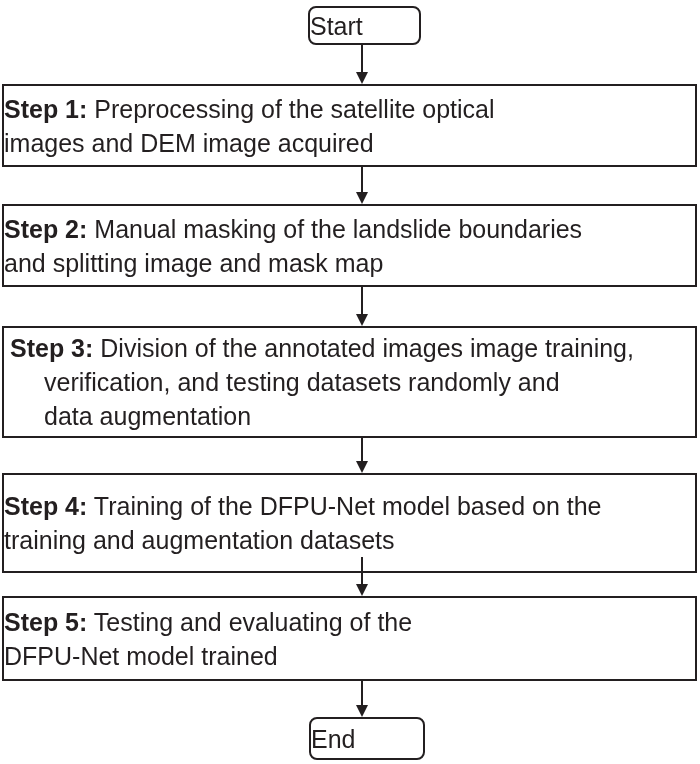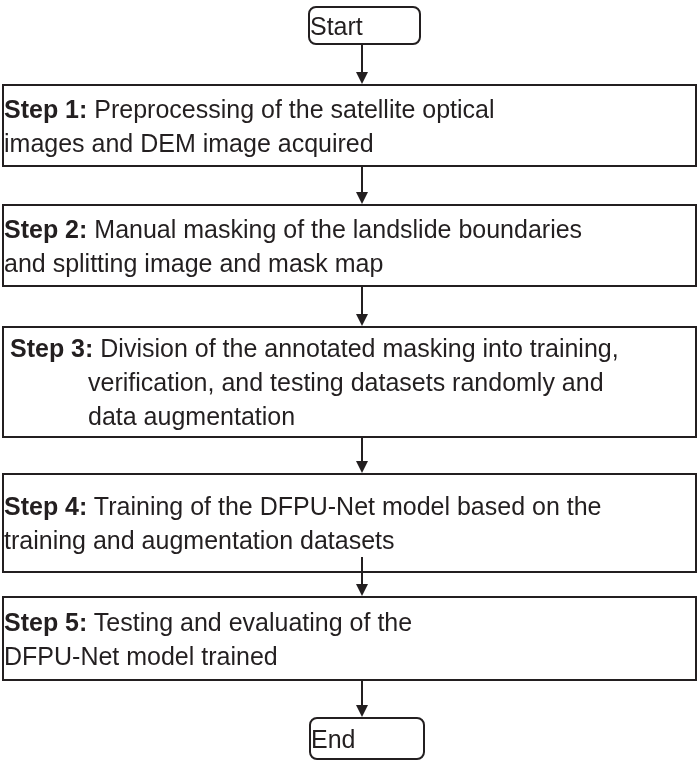--- a/index.html
+++ b/index.html
@@ -34,21 +34,21 @@
     width: 695px;
     border: 2.8px solid var(--ink);
     background: var(--paper);
     display: flex;
     flex-direction: column;
     justify-content: center;
   }
   .box .line { text-align: left; white-space: nowrap; }
   .box.leftalign .line { text-align: left; }
   .box.leftalign .line.first { padding-left: 6px; }
-  .box.leftalign .line.cont  { padding-left: 84px; }
+  .box.leftalign .line.cont  { padding-left: 40px; }
   .box b, .terminal b { font-weight: bold; }
   .arrow { position: absolute; left: 355.5px; width: 13px; }
   .arrow .shaft {
     position: absolute;
     left: 5.3px; top: 0;
     width: 2.4px;
     height: calc(100% - 11px);
     background: var(--ink);
   }
   .arrow .head {
@@ -88,21 +88,21 @@
     <div class="line"><b>Step 2:</b> <span>Manual masking of the landslide boundaries</span></div>
     <div class="line">and splitting image and mask map</div>
   </div>
 
   <div class="arrow" style="top:287px; height:39px">
     <i class="shaft"></i>
     <i class="head"></i>
   </div>
 
   <div class="box leftalign" style="top:326px; height:112px">
-    <div class="line first"><b>Step 3:</b> <span>Division of the annotated masking into training,</span></div>
+    <div class="line first"><b>Step 3:</b> <span>Division of the annotated images image training,</span></div>
     <div class="line cont">verification, and testing datasets randomly and</div>
     <div class="line cont">data augmentation</div>
   </div>
 
   <div class="arrow" style="top:438px; height:35px">
     <i class="shaft"></i>
     <i class="head"></i>
   </div>
 
   <div class="box" style="top:473px; height:100px">

